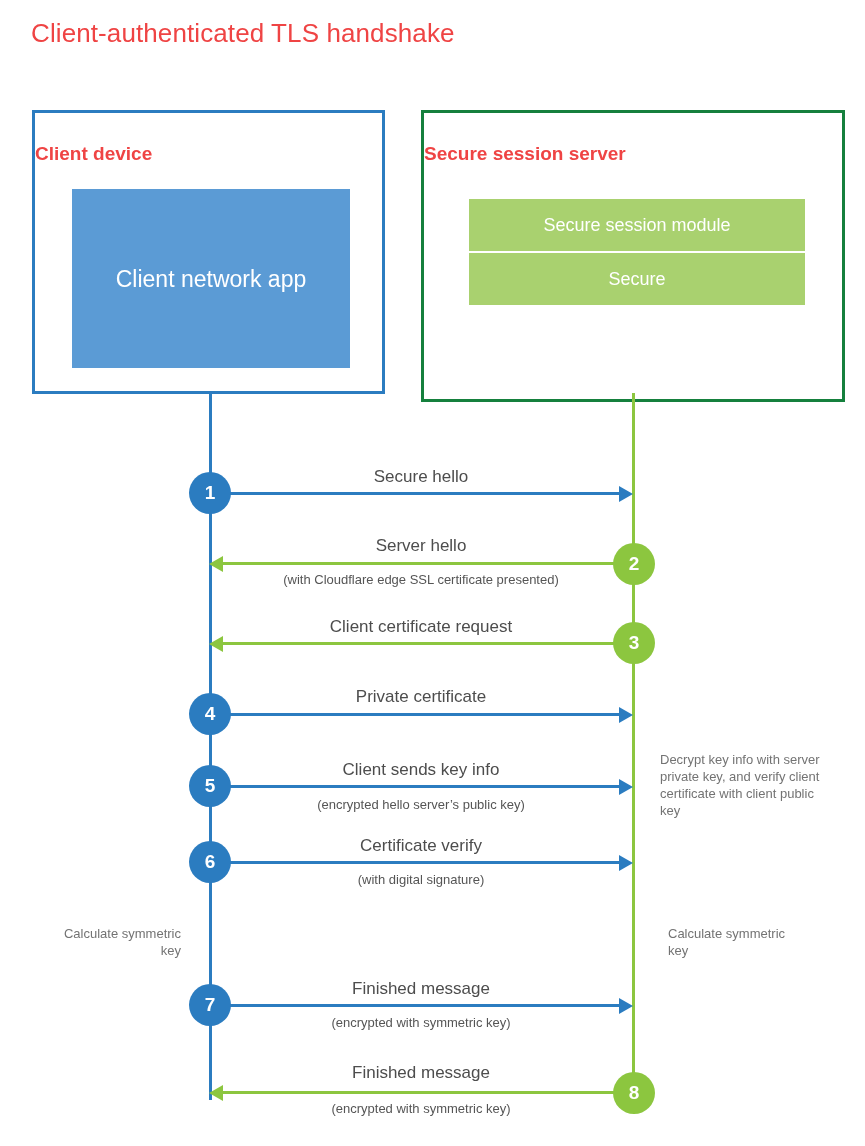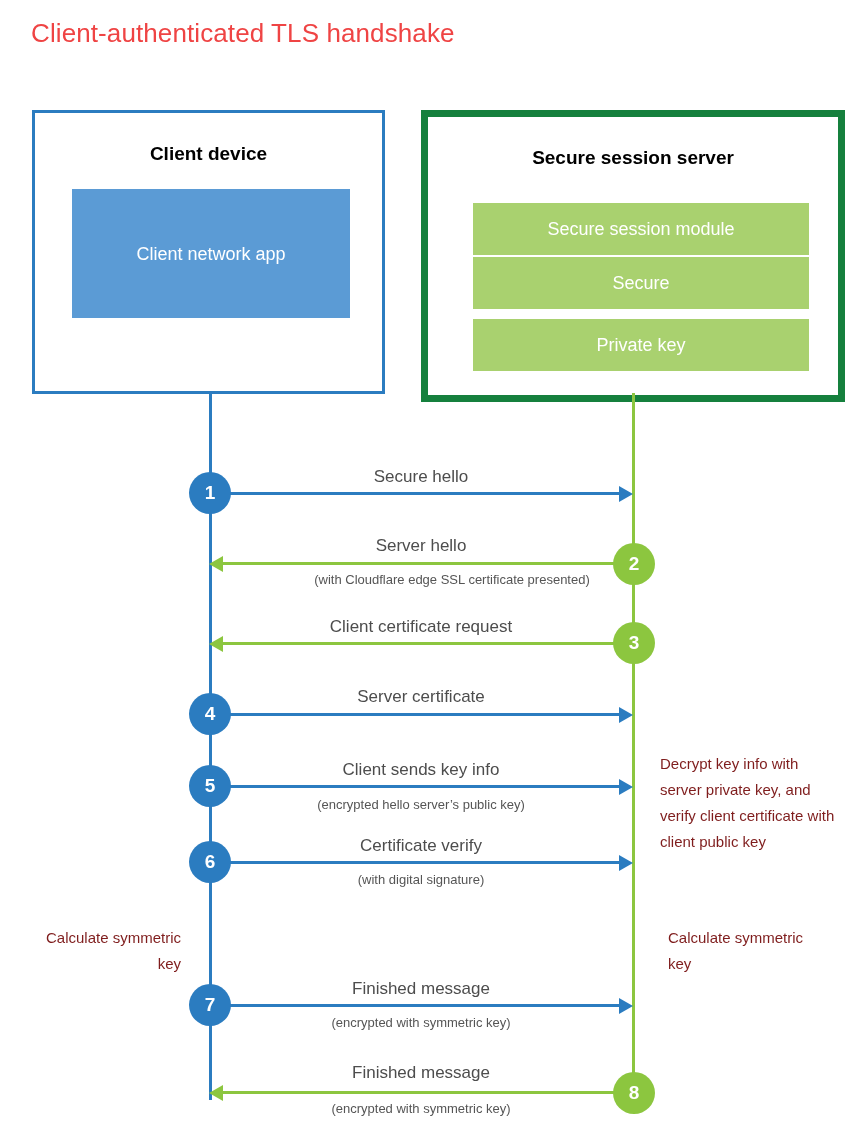--- a/index.html
+++ b/index.html
@@ -12,32 +12,32 @@
 
   .title{
     position:absolute;left:31px;top:18px;
     font-size:26px;font-weight:400;color:#ef4444;
     letter-spacing:0.1px;white-space:nowrap;
   }
 
   
   .actor-box{position:absolute;background:#ffffff;box-sizing:border-box;}
   .actor-box.client{left:32px;top:110px;width:353px;height:284px;border:3px solid #2b7cc0;}
-  .actor-box.server{left:421px;top:110px;width:424px;height:292px;border:7px solid #15803d;}
+  .actor-box.server{left:421px;top:110px;width:424px;height:292px;border:3px solid #15803d;}
 
   .actor-title{
-    position:absolute;left:0;right:0;top:30px;text-align:center;
-    font-size:19px;font-weight:bold;color:#000000;
+    position:absolute;left:0;right:0;top:30px;text-align:left;
+    font-size:19px;font-weight:bold;color:#ef4444;
   }
 
   .client-app{
-    position:absolute;left:37px;top:76px;width:278px;height:129px;
+    position:absolute;left:37px;top:76px;width:278px;height:179px;
     background:#5b9bd5;color:#ffffff;
     display:flex;align-items:center;justify-content:center;text-align:right;
-    font-size:18px;line-height:26px;
+    font-size:23px;line-height:26px;
   }
 
   .srv-bar{
     position:absolute;left:45px;width:336px;height:52px;
     background:#a9d16f;color:#ffffff;
     display:flex;align-items:center;justify-content:center;text-align:center;
     font-size:18px;
   }
   .srv-bar.b1{top:76px;margin-top:10px;}
   .srv-bar.b2{top:140px;}
@@ -67,64 +67,63 @@
 
   .msg-label{
     position:absolute;text-align:center;white-space:nowrap;
     font-size:17px;color:#4d4d4d;
   }
   .msg-sub{
     position:absolute;text-align:center;white-space:nowrap;
     font-size:13px;color:#555555;
   }
   .side-note{
-    position:absolute;font-size:15px;line-height:26px;color:#7f1d1d;
+    position:absolute;font-size:13px;line-height:17px;color:#737373;
   }
   .side-note.right-align{text-align:right;}
   .side-note.left-align{text-align:left;}
 </style>
 </head>
 <body>
 
 <div id="canvas">
 
   <div class="title">Client-authenticated TLS handshake</div>
 
   <div class="actor-box client">
     <div class="actor-title">Client device</div>
     <div class="client-app">Client network app</div>
   </div>
 
   <div class="actor-box server">
     <div class="actor-title">Secure session server</div>
     <div class="srv-bar b1">Secure session module</div>
     <div class="srv-bar b2">Secure</div>
-    <div class="srv-bar b3">Private key</div>
   </div>
 
   <div class="lifeline client"></div>
   <div class="lifeline server"></div>
 
   <div class="msg-label" style="left:210px;top:467px;width:422px;">Secure hello</div>
   <div class="msg-line blue" style="left:210px;top:492px;width:409px;"></div>
   <div class="arrowhead right" style="left:619px;top:486px;"></div>
   <div class="step-circle blue" style="left:189px;top:472px;">1</div>
 
   <div class="msg-label" style="left:210px;top:536px;width:422px;">Server hello</div>
   <div class="msg-line green" style="left:222px;top:562px;width:412px;"></div>
   <div class="arrowhead left" style="left:209px;top:556px;"></div>
-  <div class="msg-sub" style="left:210px;top:572px;width:422px;padding-left:31px;">(with Cloudflare edge SSL certificate presented)</div>
+  <div class="msg-sub" style="left:210px;top:572px;width:422px;">(with Cloudflare edge SSL certificate presented)</div>
   <div class="step-circle green" style="left:613px;top:543px;">2</div>
 
   <div class="msg-label" style="left:210px;top:617px;width:422px;">Client certificate request</div>
   <div class="msg-line green" style="left:222px;top:642px;width:412px;"></div>
   <div class="arrowhead left" style="left:209px;top:636px;"></div>
   <div class="step-circle green" style="left:613px;top:622px;">3</div>
 
-  <div class="msg-label" style="left:210px;top:687px;width:422px;">Server certificate</div>
+  <div class="msg-label" style="left:210px;top:687px;width:422px;">Private certificate</div>
   <div class="msg-line blue" style="left:210px;top:713px;width:409px;"></div>
   <div class="arrowhead right" style="left:619px;top:707px;"></div>
   <div class="step-circle blue" style="left:189px;top:693px;">4</div>
 
   <div class="msg-label" style="left:210px;top:760px;width:422px;">Client sends key info</div>
   <div class="msg-line blue" style="left:210px;top:785px;width:409px;"></div>
   <div class="arrowhead right" style="left:619px;top:779px;"></div>
   <div class="msg-sub" style="left:210px;top:797px;width:422px;">(encrypted hello server’s public key)</div>
   <div class="step-circle blue" style="left:189px;top:765px;">5</div>
 

